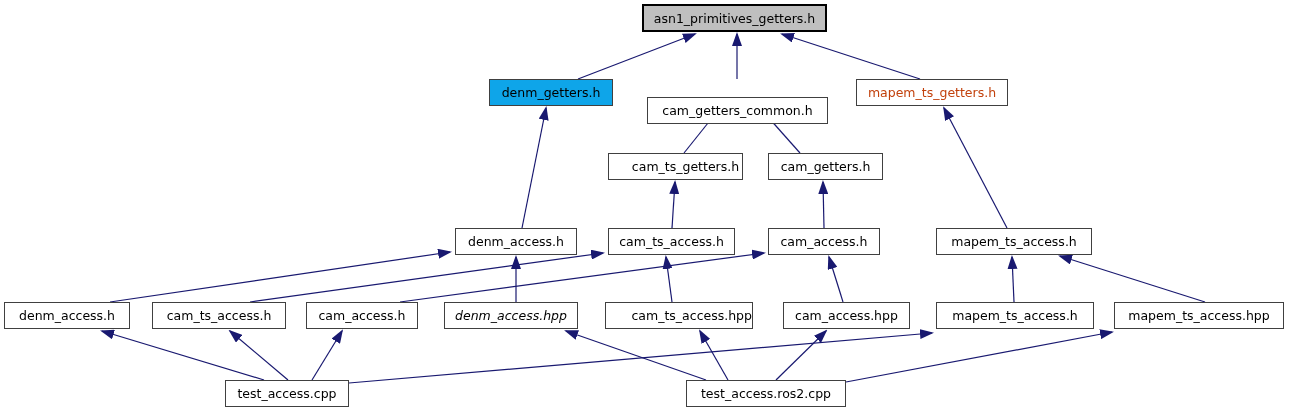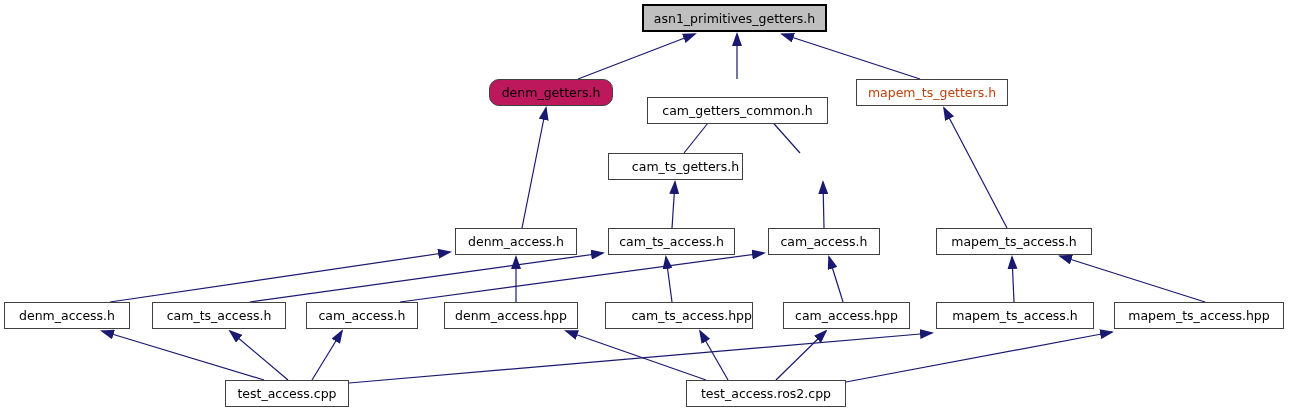--- a/index.html
+++ b/index.html
@@ -58,31 +58,34 @@
       <line x1="312" y1="380" x2="342" y2="331" stroke="#191970" stroke-width="1.2" marker-end="url(#arrow)"></line>
       <line x1="349" y1="383" x2="932" y2="333" stroke="#191970" stroke-width="1.2" marker-end="url(#arrow)"></line>
       <line x1="706" y1="380" x2="566" y2="331" stroke="#191970" stroke-width="1.2" marker-end="url(#arrow)"></line>
       <line x1="728" y1="380" x2="700" y2="331" stroke="#191970" stroke-width="1.2" marker-end="url(#arrow)"></line>
       <line x1="776" y1="380" x2="826" y2="331" stroke="#191970" stroke-width="1.2" marker-end="url(#arrow)"></line>
       <line x1="846" y1="382" x2="1112" y2="332" stroke="#191970" stroke-width="1.2" marker-end="url(#arrow)"></line>
     </svg>
     <div class="node root" style="left: 642px; top: 4px; width: 185px; height: 28px; background: rgb(191, 191, 191); border-color: rgb(0, 0, 0); color: rgb(0, 0, 0); align-items: center;">
       <span>asn1_primitives_getters.h</span>
     </div>
-    <div class="node" style="left: 489px; top: 79px; width: 124px; height: 27px; background: #be185d; border-color: rgb(64, 64, 64); color: rgb(0, 0, 0); border-radius: 10px;">
+    <div class="node" style="left: 489px; top: 79px; width: 124px; height: 27px; background: #0ea5e9; border-color: rgb(64, 64, 64); color: rgb(0, 0, 0);">
       <span>denm_getters.h</span>
     </div>
     <div class="node" style="left: 647px; top: 97px; width: 181px; height: 27px; background: rgb(255, 255, 255); border-color: rgb(64, 64, 64); color: rgb(0, 0, 0);">
       <span>cam_getters_common.h</span>
     </div>
     <div class="node" style="left: 856px; top: 79px; width: 152px; height: 27px; background: rgb(255, 255, 255); border-color: rgb(64, 64, 64); color: #c2410c;">
       <span>mapem_ts_getters.h</span>
     </div>
     <div class="node" style="left: 608px; top: 153px; width: 135px; height: 27px; background: rgb(255, 255, 255); border-color: rgb(64, 64, 64); color: rgb(0, 0, 0); padding-left: 20px;">
       <span>cam_ts_getters.h</span>
+    </div>
+    <div class="node" style="left: 768px; top: 153px; width: 115px; height: 27px; background: rgb(255, 255, 255); border-color: rgb(64, 64, 64); color: rgb(0, 0, 0);">
+      <span>cam_getters.h</span>
     </div>
     <div class="node" style="left: 455px; top: 228px; width: 122px; height: 27px; background: rgb(255, 255, 255); border-color: rgb(64, 64, 64); color: rgb(0, 0, 0);">
       <span>denm_access.h</span>
     </div>
     <div class="node" style="left: 608px; top: 228px; width: 127px; height: 27px; background: rgb(255, 255, 255); border-color: rgb(64, 64, 64); color: rgb(0, 0, 0);">
       <span>cam_ts_access.h</span>
     </div>
     <div class="node" style="left: 768px; top: 228px; width: 112px; height: 27px; background: rgb(255, 255, 255); border-color: rgb(64, 64, 64); color: rgb(0, 0, 0);">
       <span>cam_access.h</span>
     </div>
@@ -91,21 +94,21 @@
     </div>
     <div class="node" style="left: 4px; top: 302px; width: 126px; height: 27px; background: rgb(255, 255, 255); border-color: rgb(64, 64, 64); color: rgb(0, 0, 0);">
       <span>denm_access.h</span>
     </div>
     <div class="node" style="left: 152px; top: 302px; width: 134px; height: 27px; background: rgb(255, 255, 255); border-color: rgb(64, 64, 64); color: rgb(0, 0, 0);">
       <span>cam_ts_access.h</span>
     </div>
     <div class="node" style="left: 306px; top: 302px; width: 112px; height: 27px; background: rgb(255, 255, 255); border-color: rgb(64, 64, 64); color: rgb(0, 0, 0);">
       <span>cam_access.h</span>
     </div>
-    <div class="node" style="left: 444px; top: 302px; width: 134px; height: 27px; background: rgb(255, 255, 255); border-color: rgb(64, 64, 64); color: rgb(0, 0, 0);">
+    <div class="node" style="left: 444px; top: 302px; width: 134px; height: 27px; background: rgb(255, 255, 255); border-color: rgb(64, 64, 64); color: rgb(0, 0, 0); font-style: italic;">
       <span>denm_access.hpp</span>
     </div>
     <div class="node" style="left: 605px; top: 302px; width: 148px; height: 27px; background: rgb(255, 255, 255); border-color: rgb(64, 64, 64); color: rgb(0, 0, 0); justify-content: flex-end;">
       <span>cam_ts_access.hpp</span>
     </div>
     <div class="node" style="left: 783px; top: 302px; width: 127px; height: 27px; background: rgb(255, 255, 255); border-color: rgb(64, 64, 64); color: rgb(0, 0, 0);">
       <span>cam_access.hpp</span>
     </div>
     <div class="node" style="left: 936px; top: 302px; width: 158px; height: 27px; background: rgb(255, 255, 255); border-color: rgb(64, 64, 64); color: rgb(0, 0, 0);">
       <span>mapem_ts_access.h</span>

